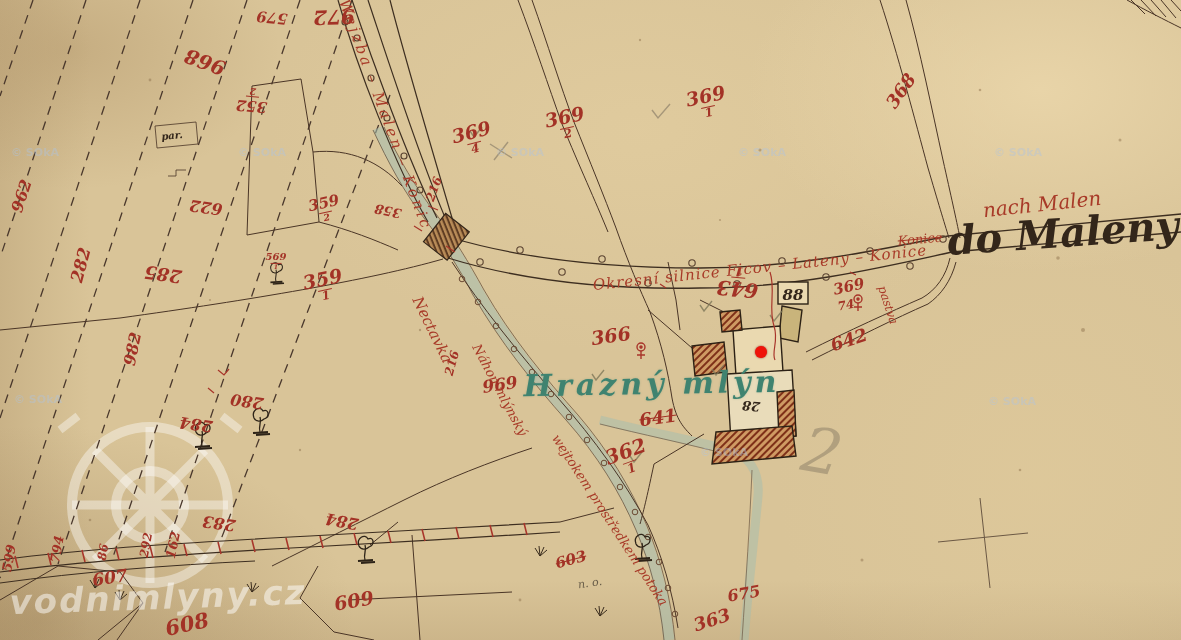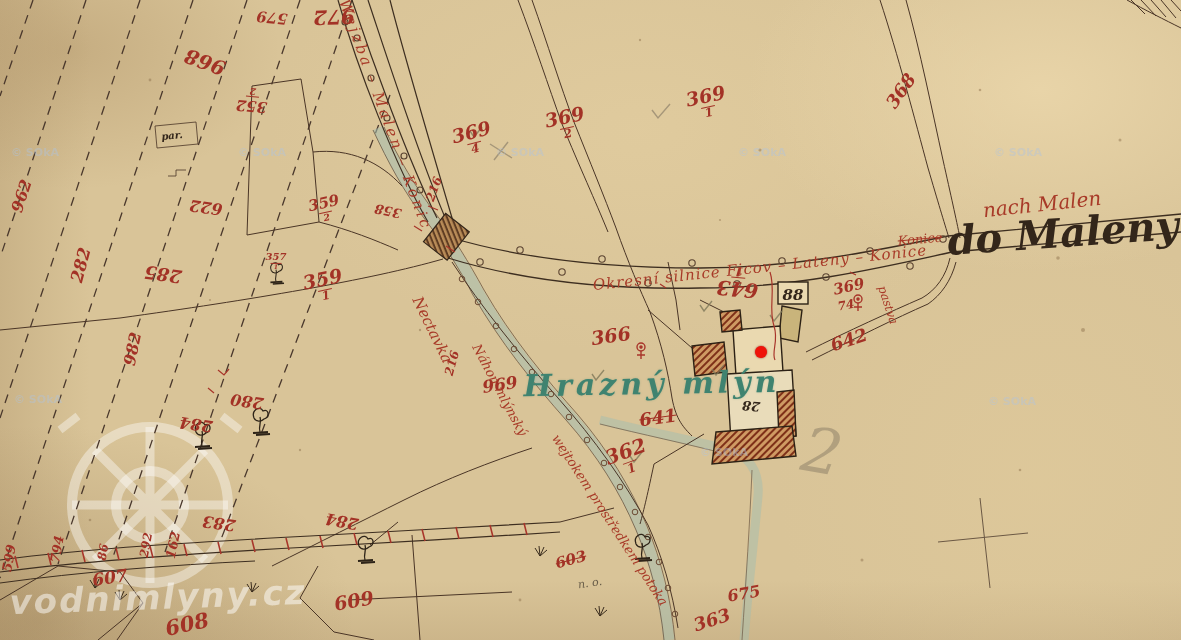--- a/index.html
+++ b/index.html
@@ -301,21 +301,21 @@
         <span>982</span>
       </div>
       <div class="lbl red" style="left: 206px; top: 207px; font-size: 16px; --r: 188deg;">
         <span>622</span>
       </div>
       <div class="lbl red" style="left: 325px; top: 209px; font-size: 15px; --r: -12deg;">
         <span>359</span>
         <span class="frac">2</span>
       </div>
       <div class="lbl red" style="left: 276px; top: 261px; font-size: 10px; --r: 0deg;">
-        <span>357</span>
+        <span>569</span>
         <span class="frac">1</span>
       </div>
       <div class="lbl red" style="left: 324px; top: 286px; font-size: 19px; --r: -12deg;">
         <span>359</span>
         <span class="frac">1</span>
       </div>
       <div class="lbl red" style="left: 388px; top: 211px; font-size: 13px; --r: 192deg;">
         <span>358</span>
       </div>
       <div class="lbl red" style="left: 434px; top: 189px; font-size: 12px; --r: -70deg;">

